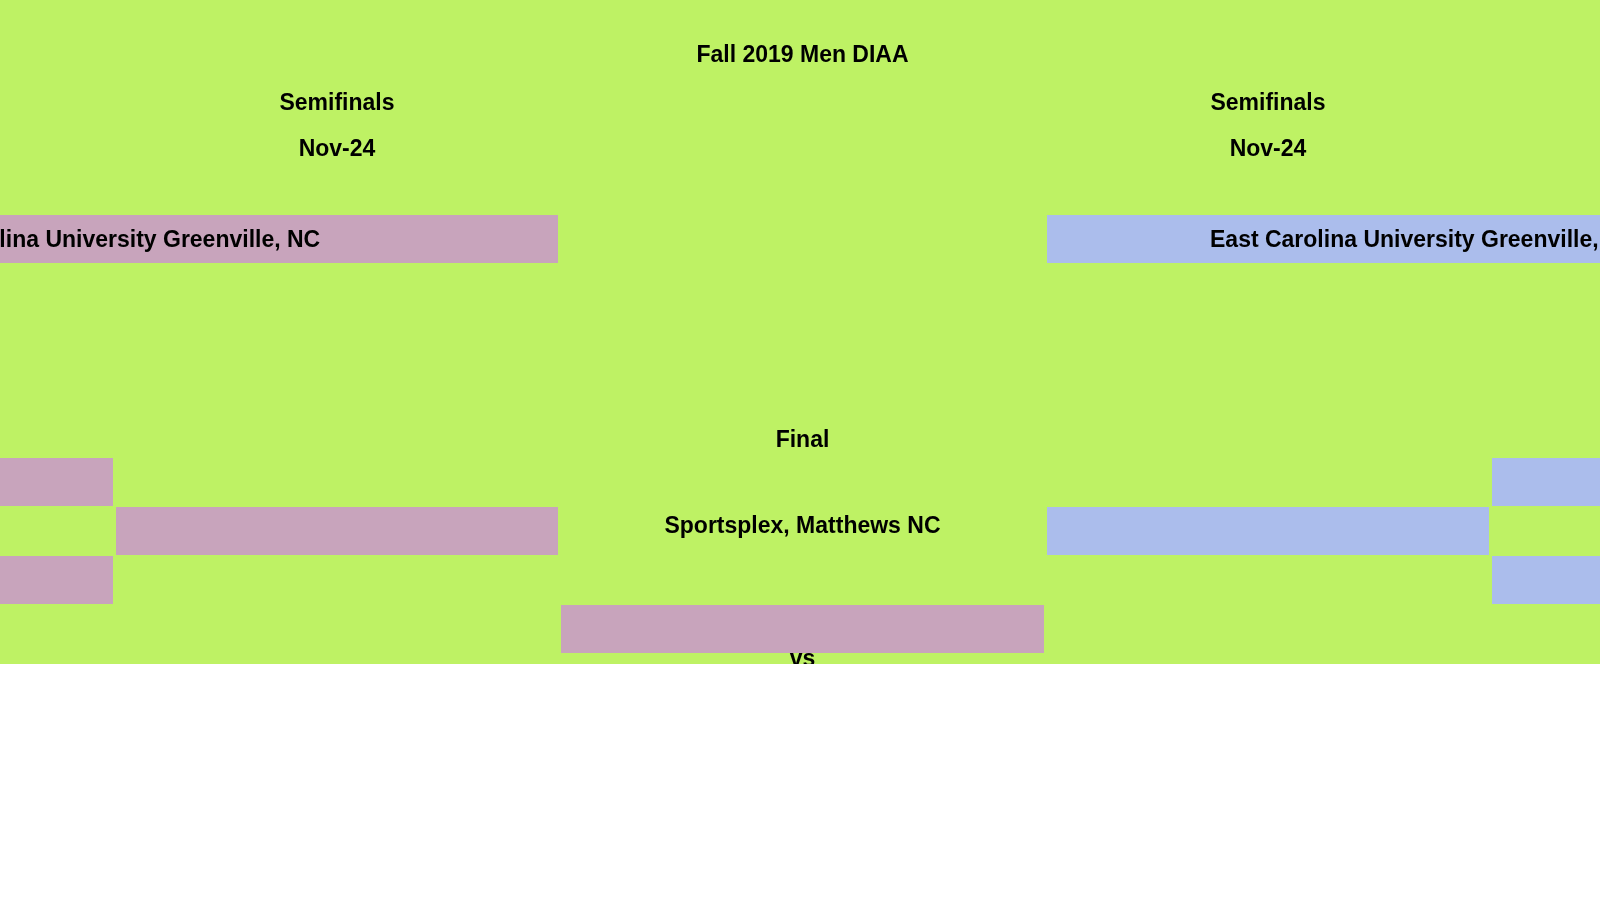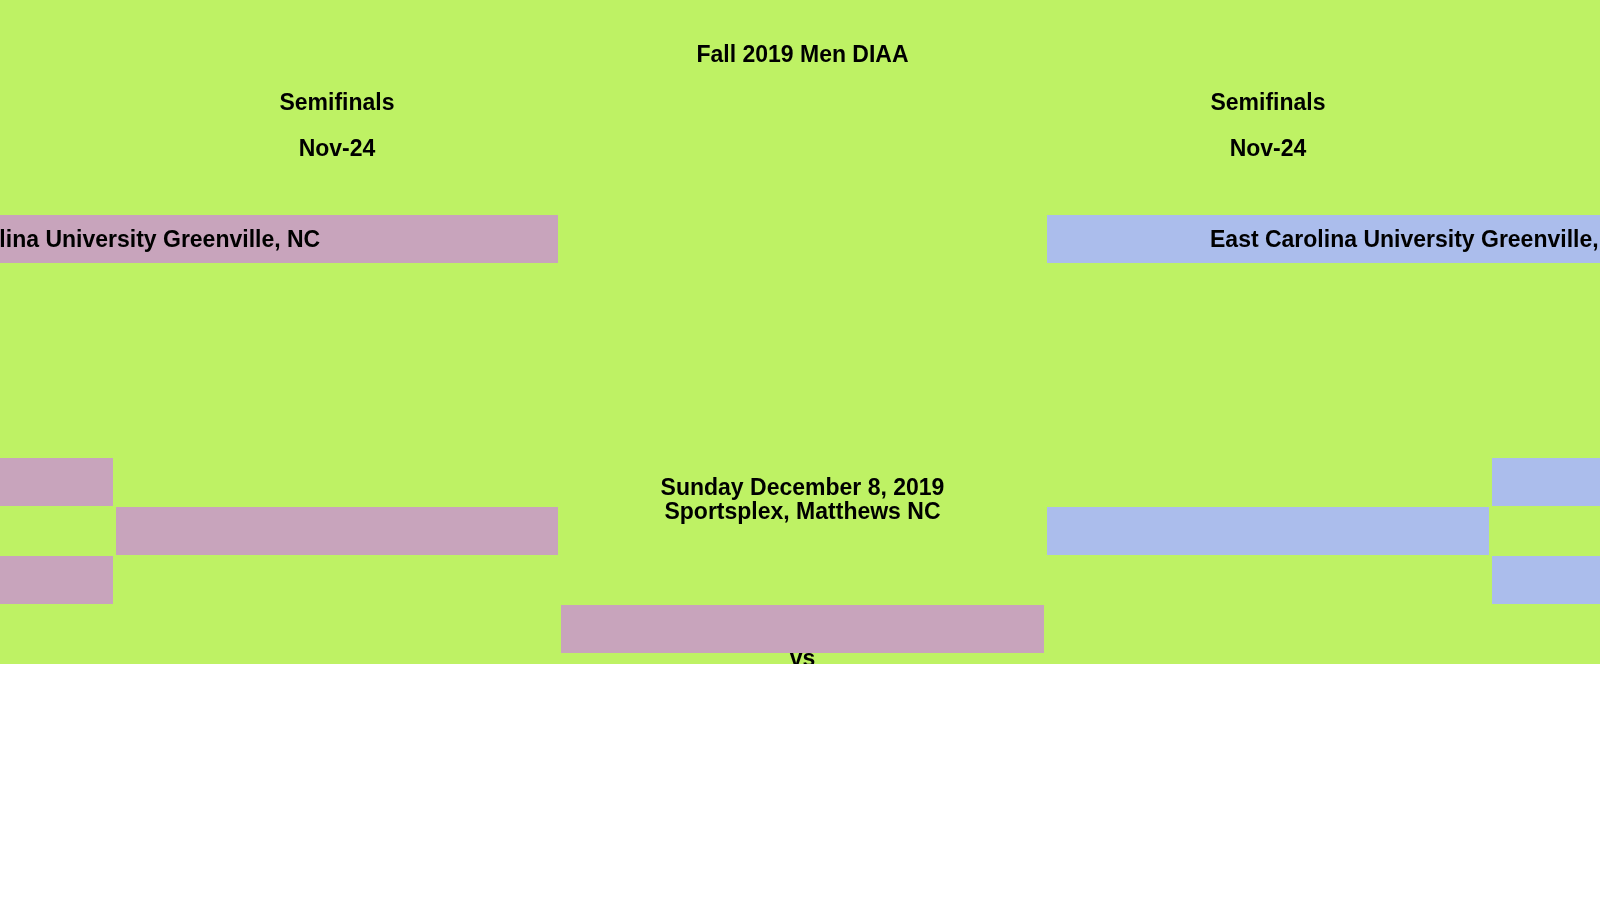--- a/index.html
+++ b/index.html
@@ -56,22 +56,22 @@
   <div class="txt colB" style="top:124px;">Nov-24</div>
   <div class="txt colD" style="top:124px;">Nov-24</div>
 
   <div class="bar colAB" style="top: 215px; background-color: rgb(200, 164, 188);">
     <span class="site-text" style="left:-108px;">East Carolina University Greenville, NC</span>
   </div>
   <div class="bar colDE" style="top: 215px; background-color: rgb(171, 189, 236);">
     <span class="site-text" style="left:163px;">East Carolina University Greenville, NC</span>
   </div>
 
-  <div class="txt colC" style="top:463px;">Sunday December 8, 2019</div>
-  <div class="txt colC" style="top:487px;">Sportsplex, Matthews NC</div>
+  <div class="txt colC" style="top:415px;">Final</div>
+  <div class="txt colC" style="top:501px;">Sportsplex, Matthews NC</div>
 
   <div class="bar colA" style="top: 458px; background-color: rgb(200, 164, 188);"></div>
   <div class="bar colB" style="top: 507px; background-color: rgb(200, 164, 188);"></div>
   <div class="bar colA" style="top: 556px; background-color: rgb(200, 164, 188);"></div>
 
   <div class="bar colA" style="top: 752px; background-color: rgb(200, 164, 188);"></div>
   <div class="bar colB" style="top: 801px; background-color: rgb(200, 164, 188);"></div>
   <div class="bar colA" style="top: 850px; background-color: rgb(200, 164, 188);"></div>
 
   <div class="bar colE" style="top: 458px; background-color: rgb(171, 189, 236);"></div>

